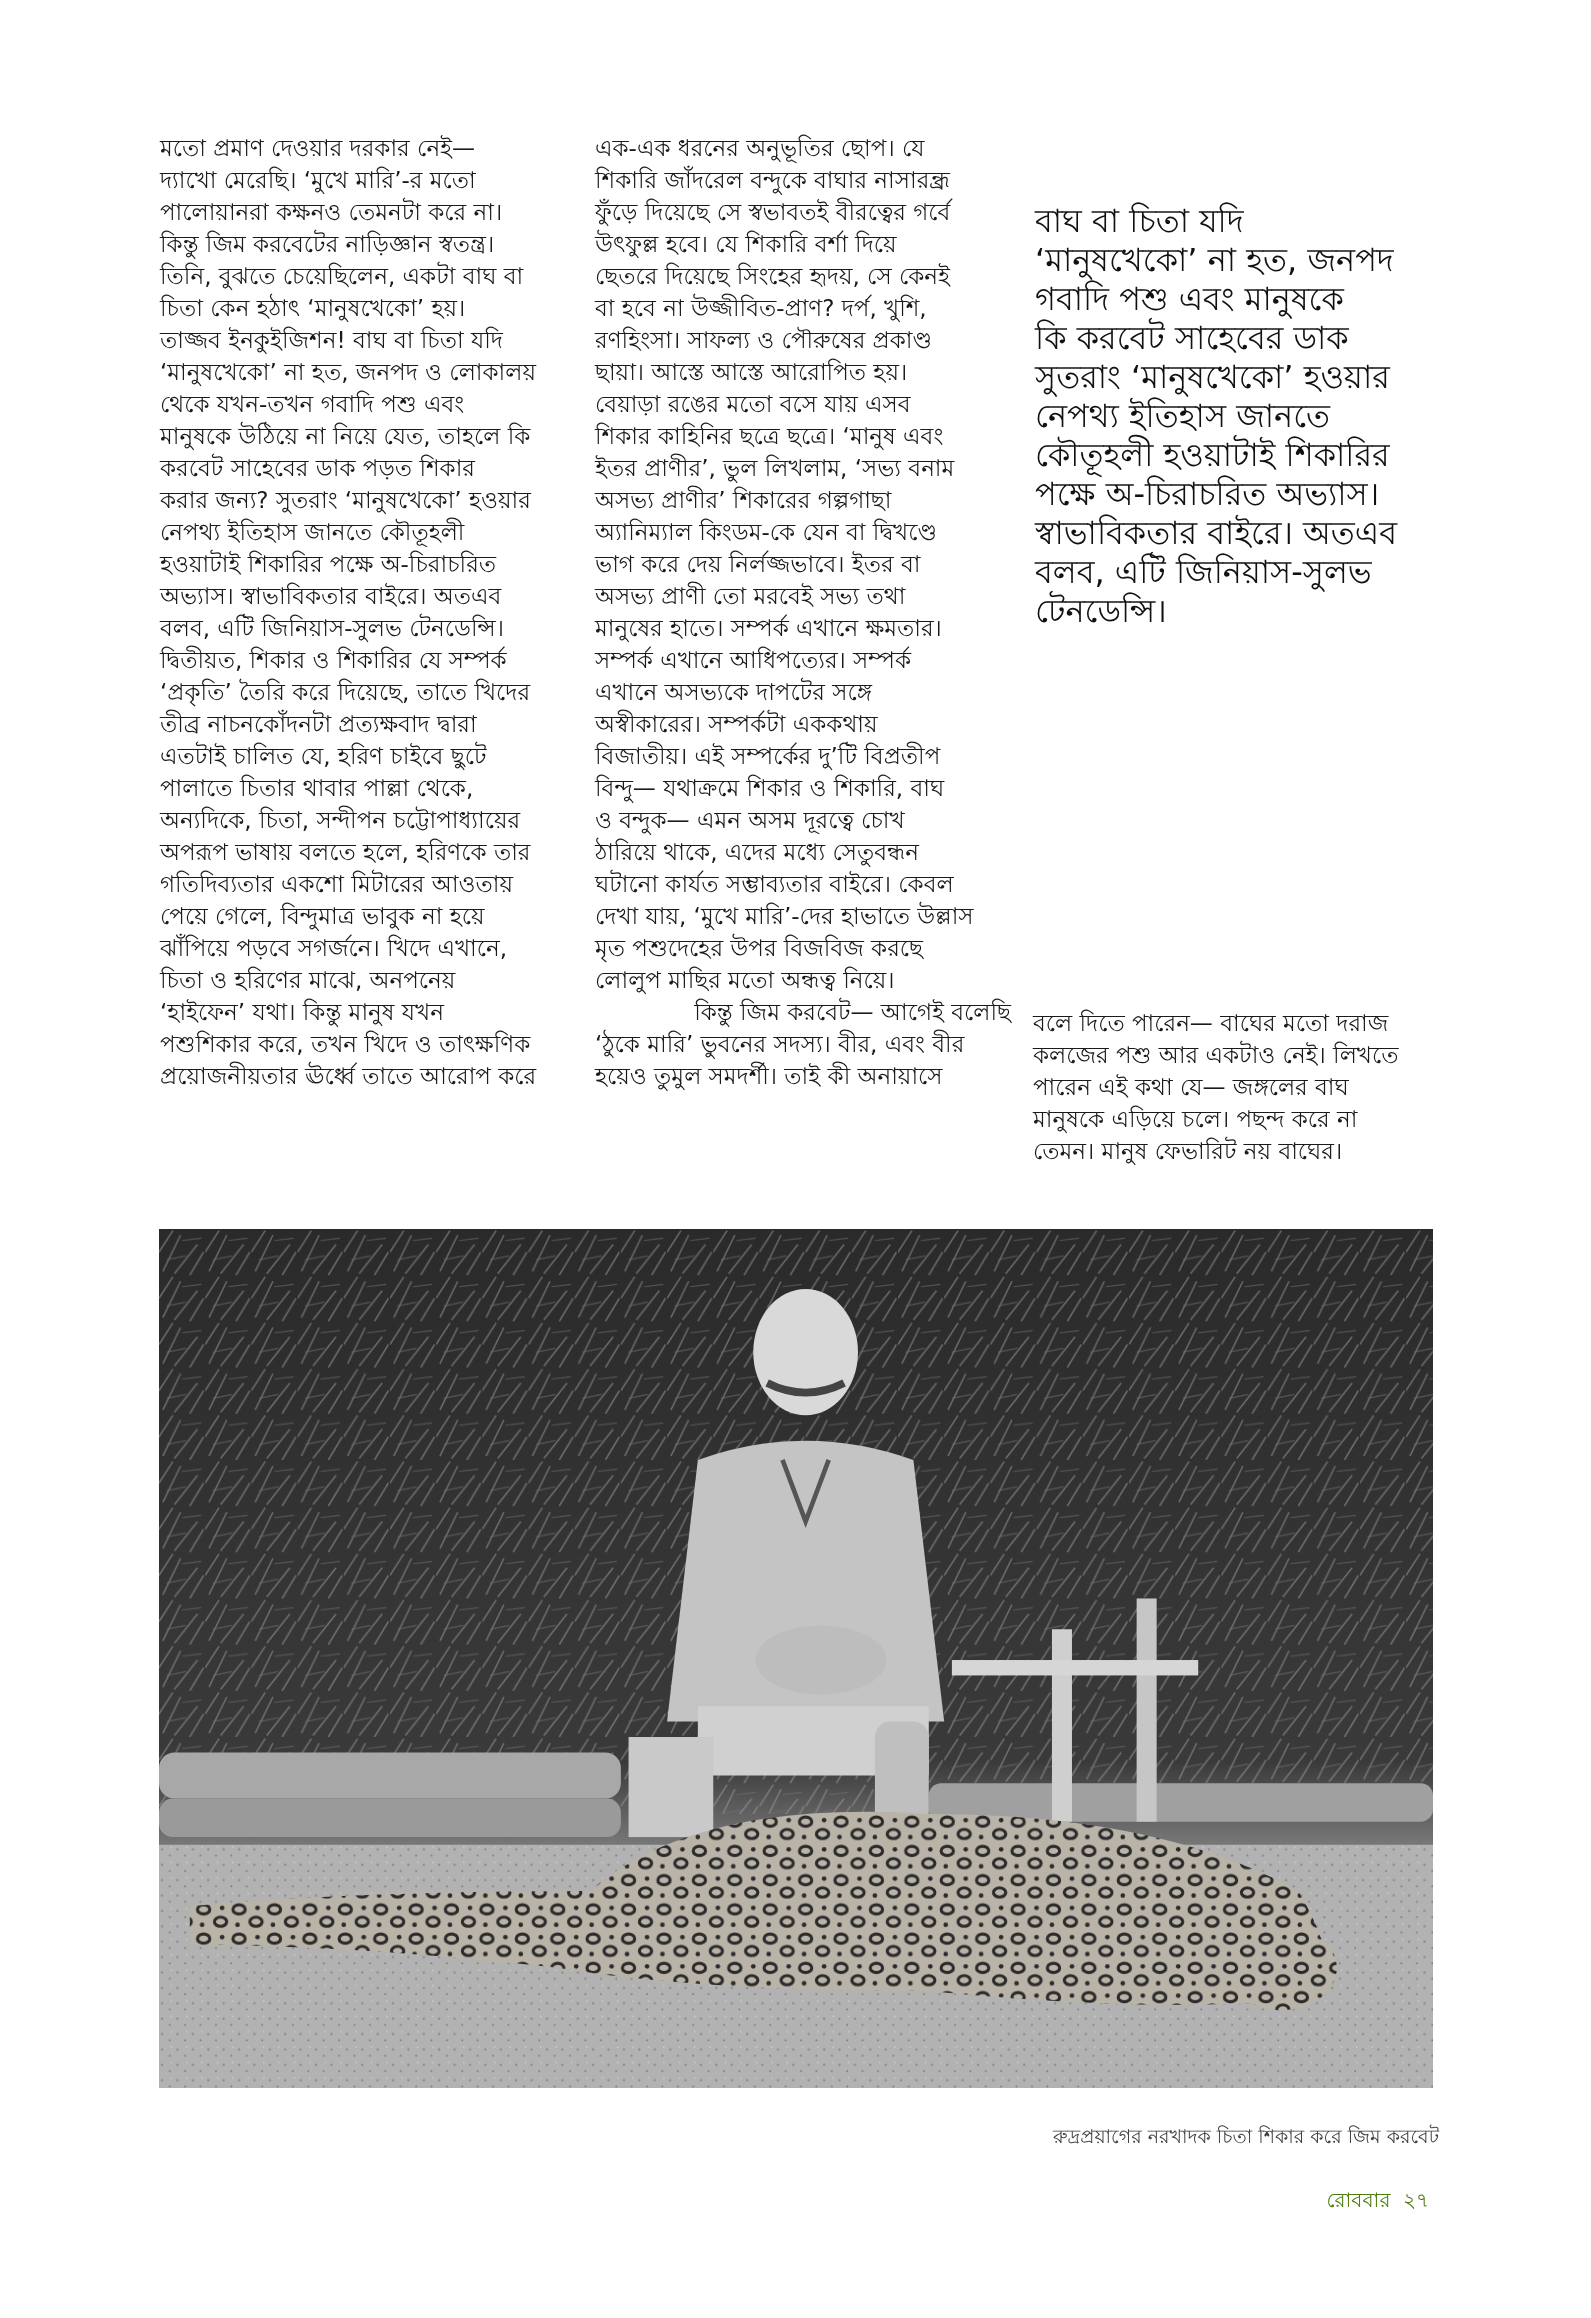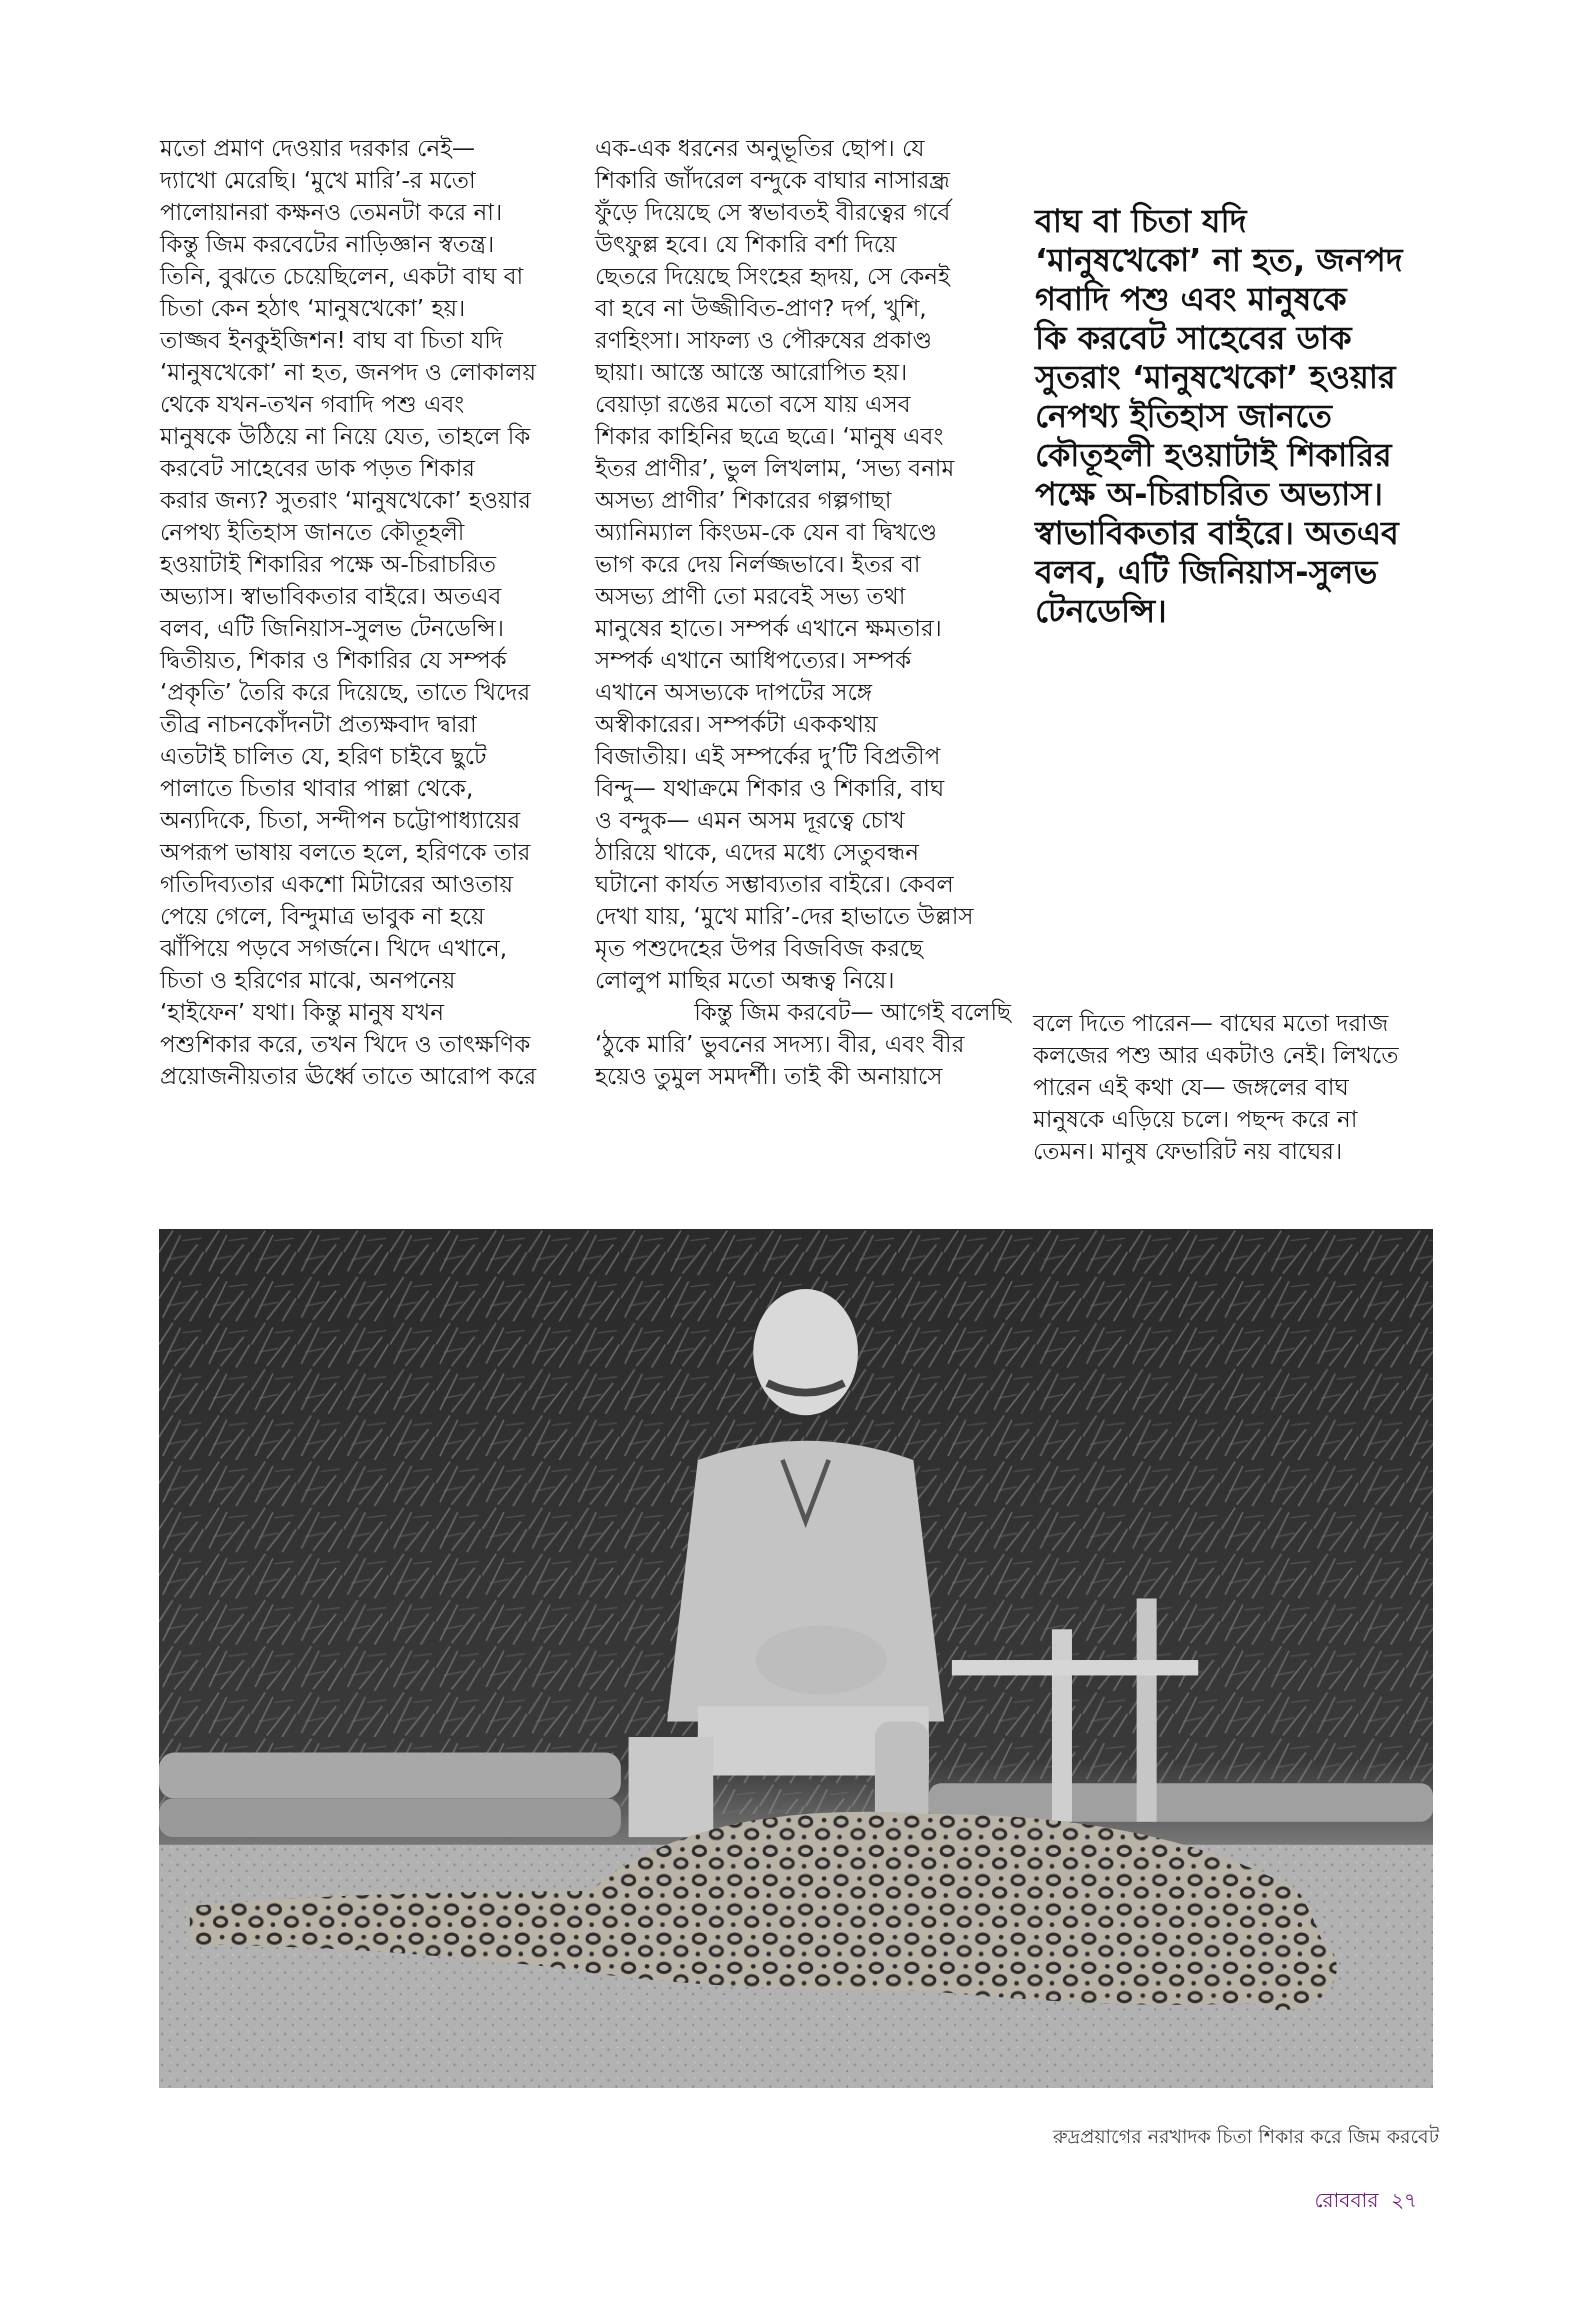--- a/index.html
+++ b/index.html
@@ -13,39 +13,39 @@
     white-space: nowrap;
   }
   .col .ln { display: block; height: 32px; }
   .col .ln.indent { padding-left: 35px; text-align: right; }
   #col-left { left: 160px; width: 416px; }
   #col-mid  { left: 595px; width: 416px; }
   #col-right-bottom { left: 1033px; top: 1007px; width: 408px; }
 
   #pullquote {
     position: absolute; left: 1035px; top: 202px; width: 416px;
-    font-size: 32px; line-height: 39px; font-weight: bold; color: #111;
+    font-size: 32px; line-height: 39px; font-weight: normal; color: #111;
     white-space: nowrap;
   }
   #pullquote .ln { display: block; height: 39px; }
 
   
   #photo {
     position: absolute; left: 159px; top: 1229px; width: 1274px; height: 859px;
     overflow: hidden; background: #3b3b3b;
   }
   #photo svg { display: block; width: 100%; height: 100%; }
 
   #caption {
     position: absolute; right: 152px; top: 2122px;
     font-size: 19px; color: #404040; white-space: nowrap;
   }
   #folio {
-    position: absolute; right: 174px; top: 2185px;
-    font-size: 20px; color: #701a75; white-space: nowrap; word-spacing: 6.2px; text-align: center;
+    position: absolute; right: 162px; top: 2185px;
+    font-size: 20px; color: #4d7c0f; white-space: nowrap; word-spacing: 6.2px; text-align: center;
   }
 </style>
 </head>
 <body>
 
 <div id="col-left" class="col">
   <span class="ln">মতো প্রমাণ দেওয়ার দরকার নেই—</span>
   <span class="ln">দ্যাখো মেরেছি। ‘মুখে মারি’-র মতো</span>
   <span class="ln">পালোয়ানরা কক্ষনও তেমনটা করে না।</span>
   <span class="ln">কিন্তু জিম করবেটের নাড়িজ্ঞান স্বতন্ত্র।</span>

